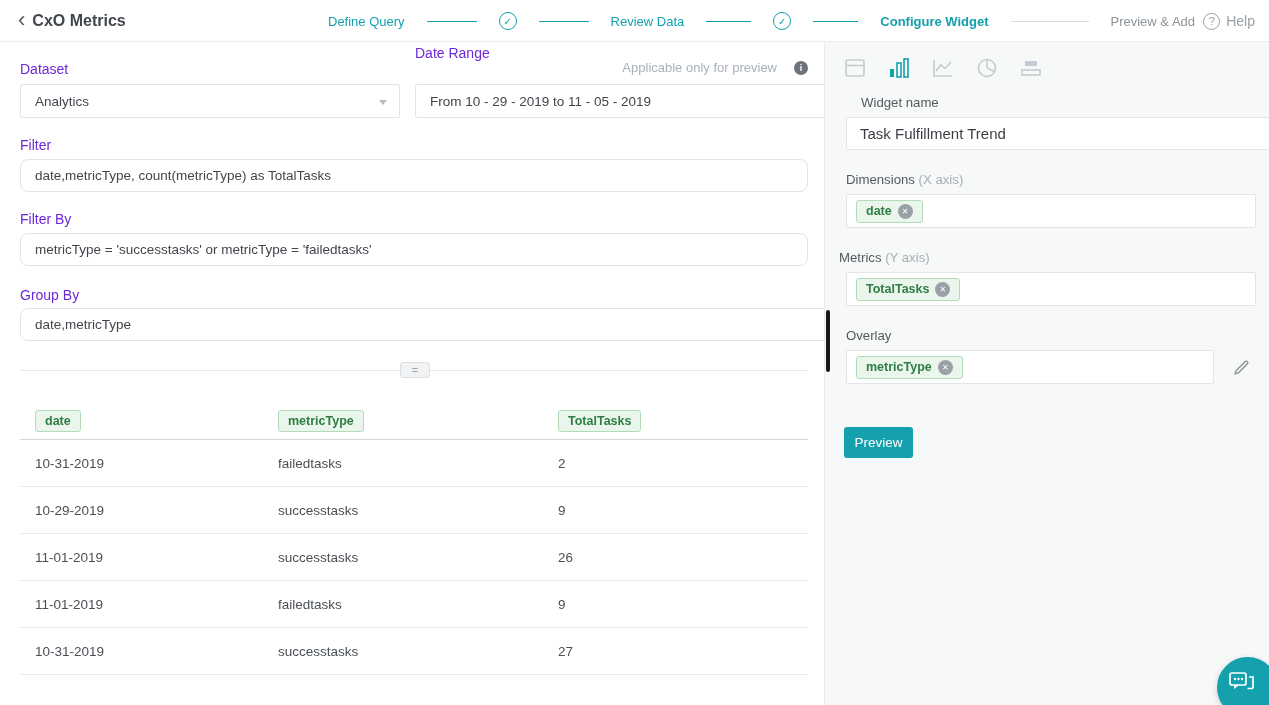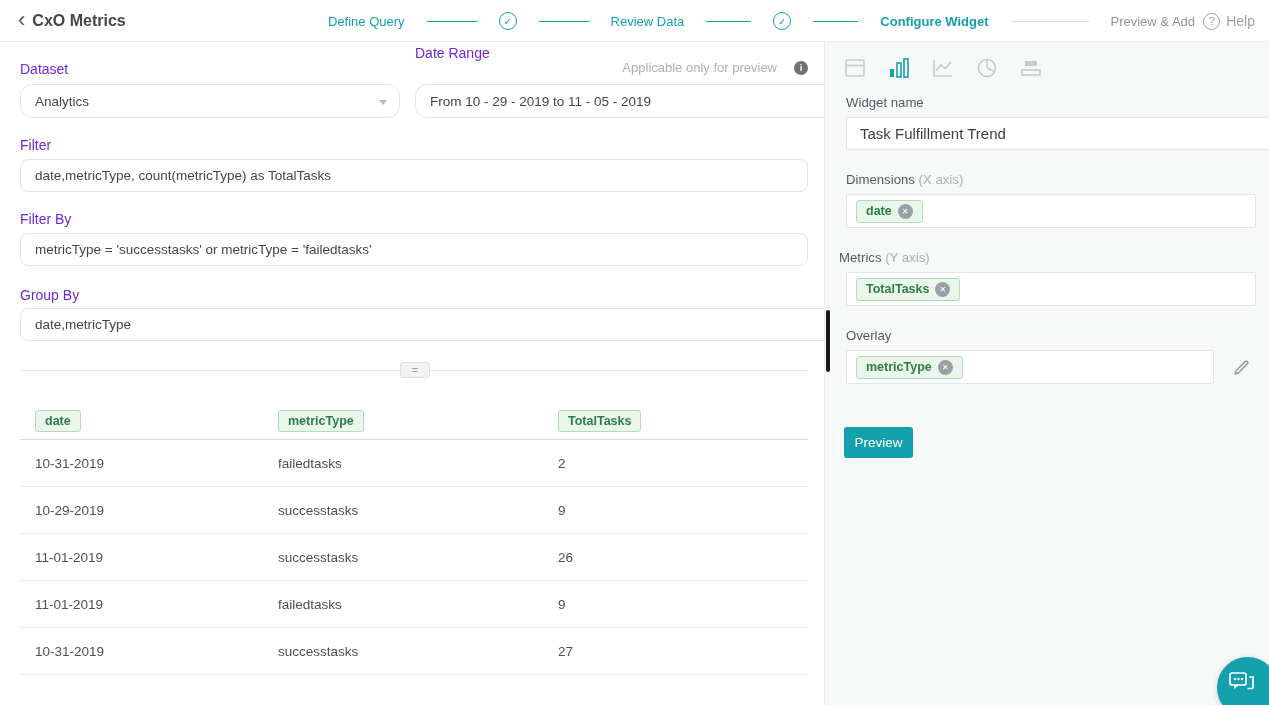--- a/index.html
+++ b/index.html
@@ -26,21 +26,21 @@
   .help-circle { width:17px; height:17px; border:1.4px solid #9aa0a6; border-radius:50%; color:#9aa0a6;
                  font-size:11px; display:flex; align-items:center; justify-content:center; }
   .help-text { font-size:14px; color:#9aa0a6; }
 
   
   .flabel { position:absolute; font-size:14px; color:#6d28d9; }
   .hint { color:#a7aeb5; }
   .note { position:absolute; font-size:13px; color:#a9b2bb; display:flex; align-items:center; gap:17px; }
   .info-circle { width:14px; height:14px; background:#6d7378; color:#fff; border-radius:50%; font-size:9px;
                  display:flex; align-items:center; justify-content:center; font-style:normal; font-weight:700; }
-  .selectbox { position:absolute; height:34px; background:#fff; border:1px solid #e2e4e6; border-radius:12px;
+  .selectbox { position:absolute; height:34px; background:#fff; border:1px solid #e2e4e6; border-radius:2px;
                display:flex; align-items:center; padding:0 14px; font-size:13.5px; color:#41464c; cursor:pointer; }
   .selectbox .caret { position:absolute; right:12px; top:15px; width:0; height:0;
                       border-left:4px solid transparent; border-right:4px solid transparent; border-top:5px solid #b6bcc2; }
   .textinput { position:absolute; height:33px; background:#fff; border:1px solid #e2e4e6; border-radius:8px;
                padding:0 14px; font-size:13.5px; color:#41464c; font-family:"Liberation Sans", sans-serif; outline:none; }
 
   
   .split-line { position:absolute; left:20px; top:370px; width:788px; height:1px; background:#e4e6e7; }
   .split-handle { position:absolute; left:400px; top:362px; width:30px; height:16px; background:#f1f2f3;
                   border:1px solid #dcdee0; border-radius:3px; color:#9aa0a6; font-size:11px;
@@ -191,21 +191,21 @@
         <circle cx="11" cy="11" r="8.5" fill="none" stroke="#c6cbd1" stroke-width="1.6"></circle>
         <line x1="11" y1="11" x2="11" y2="2.5" stroke="#c6cbd1" stroke-width="1.6"></line>
         <line x1="11" y1="11" x2="18.5" y2="14.5" stroke="#c6cbd1" stroke-width="1.6"></line>
       </svg>
       <svg class="wtype" viewBox="0 0 22 22">
         <rect x="5" y="4" width="12" height="5" fill="#c6cbd1"></rect>
         <rect x="2" y="13" width="18" height="5" fill="none" stroke="#c6cbd1" stroke-width="1.6"></rect>
       </svg>
     </div>
 
-    <span class="rlabel" style="left:21px; top:53px">Widget name</span>
+    <span class="rlabel" style="left:36px; top:53px">Widget name</span>
     <input class="rinput name-input" value="Task Fulfillment Trend" style="">
 
     <span class="rlabel" style="left:21px; top:130px">
       <span>Dimensions</span>
       <span class="hint">(X axis)</span>
     </span>
     <div class="rinput chipfield dims-field">
       <span class="chip">
         <span>date</span>
         <span class="close">✕</span>

